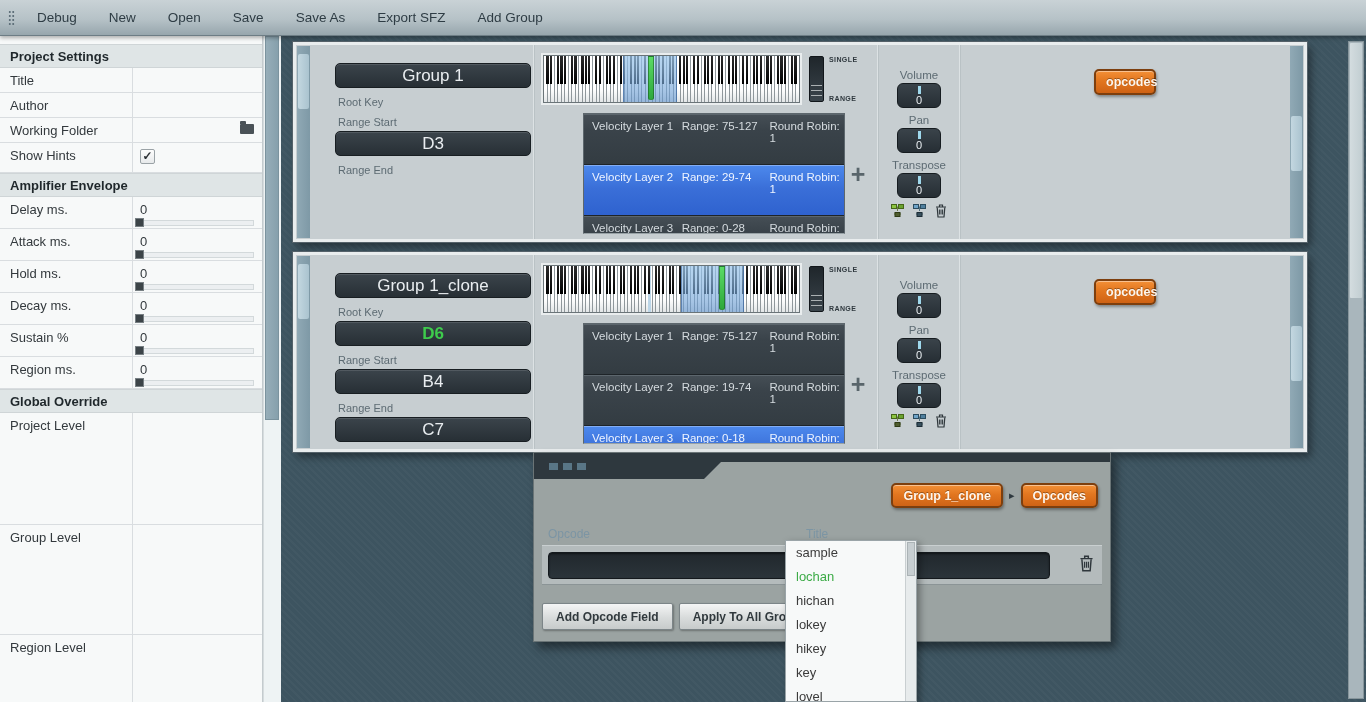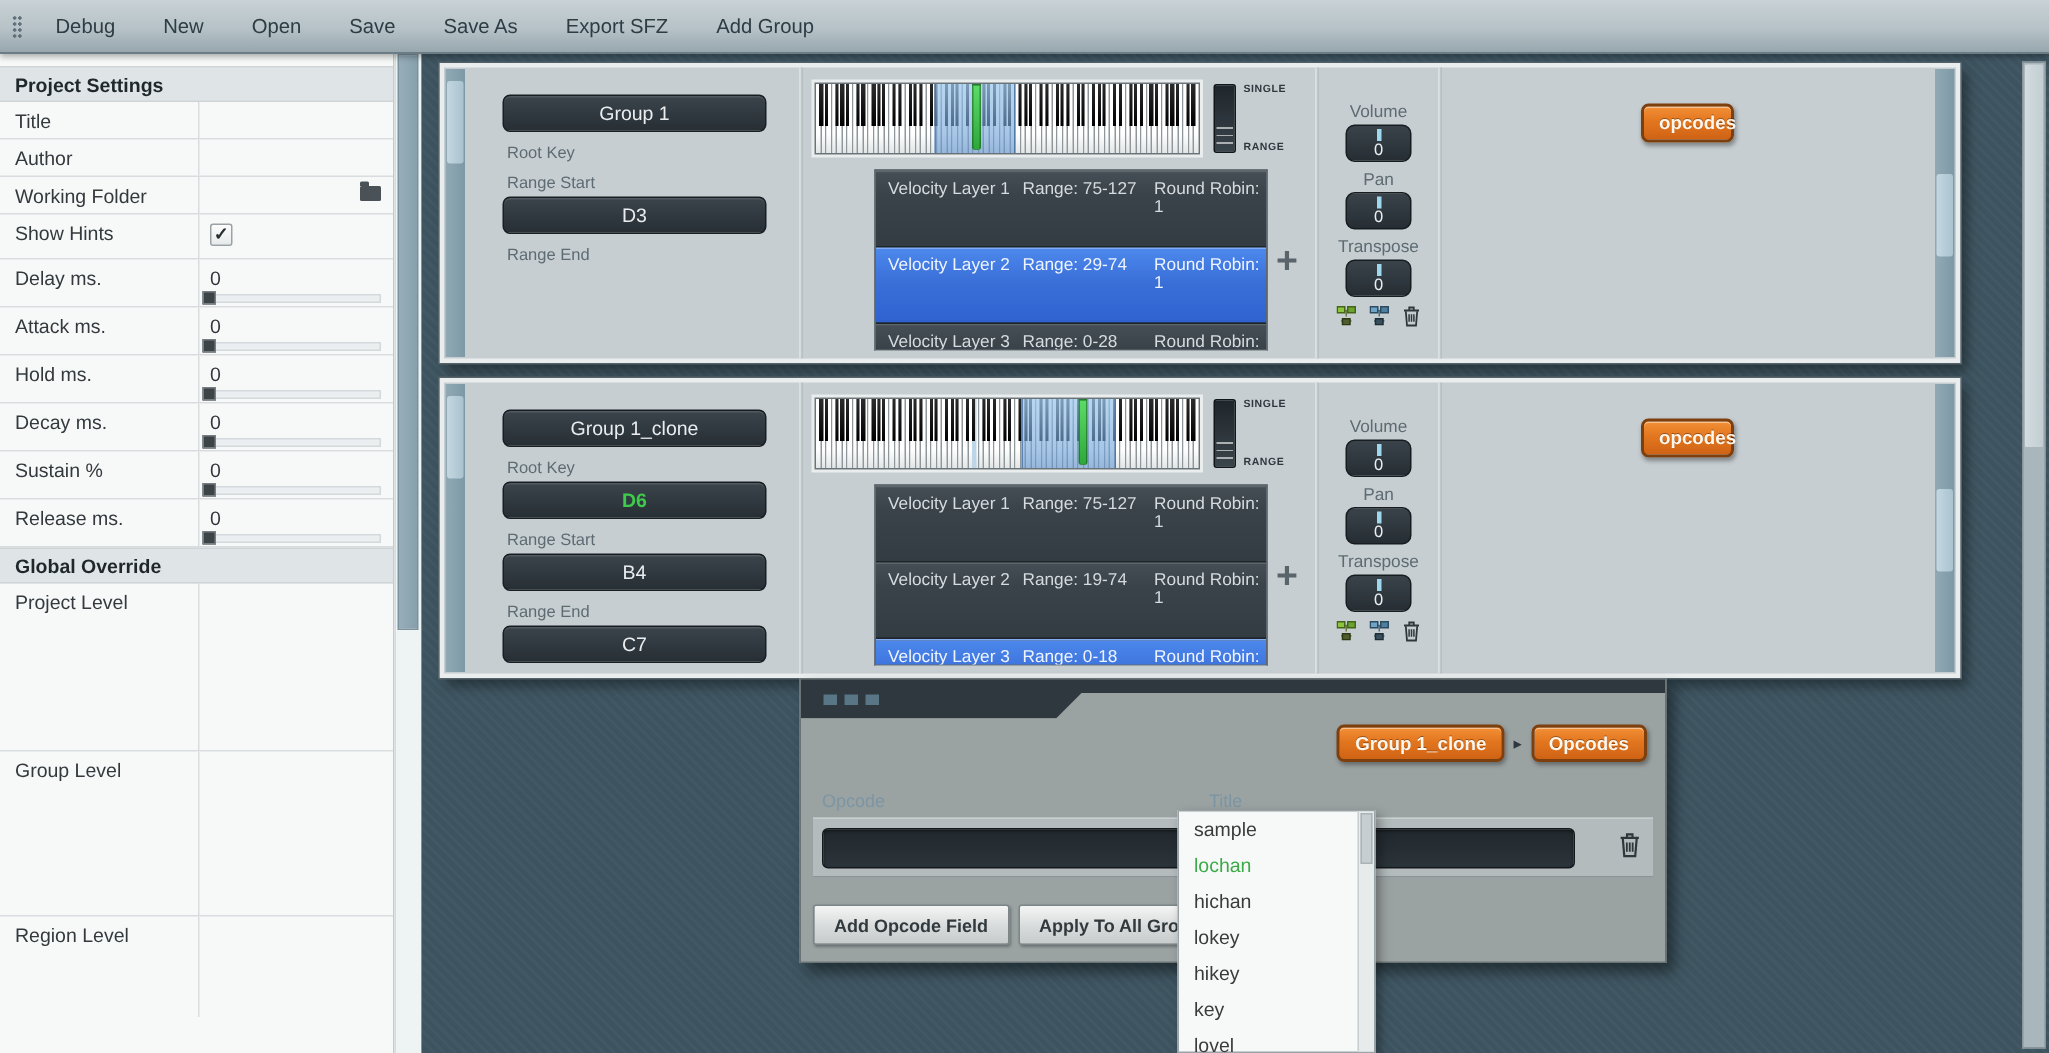--- a/index.html
+++ b/index.html
@@ -46,21 +46,21 @@
 
   
   .group-panel { position:absolute; left:12px; width:1014px; height:200px; display:flex;
     background:#c7ced1; border:3px solid #e9edee; outline:1px solid #55626a; box-shadow:4px 5px 8px rgba(0,0,0,.4); }
   .gp1 { top:6px; } .gp2 { top:216px; }
   .vgrip { width:13px; margin:1px; background:linear-gradient(90deg,#90a9b5,#7e99a6); position:relative; }
   .vthumb { position:absolute; left:1px; right:1px; top:8px; height:55px; background:linear-gradient(90deg,#c3d7e0,#aac3cf); border-radius:2px; }
   .vsep { width:2px; background:linear-gradient(90deg,#eef2f3,#a8b2b6); }
 
   .gp-fields { width:222px; padding:18px 0 0 24px; }
-  .dark-field { width:176px; height:25px; line-height:24px; text-align:center; color:#e9edf0; font-size:13px;
+  .dark-field { width:196px; height:25px; line-height:24px; text-align:center; color:#e9edf0; font-size:17px;
     background:linear-gradient(#3b444b,#272f35); border:1px solid #181e22; border-radius:5px;
     box-shadow:inset 0 1px 0 rgba(255,255,255,.12); }
   .dark-field.green { color:#3ecb4c; font-weight:bold; }
   .f-label { font-size:11px; color:#5d6b73; margin:8px 0 3px 3px; }
 
   .gp-center { flex:1; padding:10px 6px 5px 8px; display:flex; flex-direction:column; min-width:0; }
   .kb-row { display:flex; height:52px; }
   .keyboard { flex:1; position:relative; height:48px; background:#fff; border:1px solid #6a7478;
     box-shadow:0 0 0 2px #e9edee; margin-right:9px; overflow:hidden; }
   .wkeys { display:flex; height:100%; }
@@ -163,20 +163,21 @@
           <span class="folder-ic"></span>
         </div>
     </div>
     <div class="sb-row check">
       <div class="sb-label">Show Hints</div>
       <div class="sb-value">
           <div class="checkbox">✓</div>
         </div>
     </div>
 
+    <div class="sb-header">Amplifier Envelope</div>
     <div class="sb-row env">
       <div class="sb-label">Delay ms.</div>
       <div class="sb-value">
           <div class="env-val">0</div>
         <div class="env-slider">
             <div class="track"></div>
             <div class="handle"></div>
           </div>
         </div>
     </div>
@@ -214,21 +215,21 @@
       <div class="sb-label">Sustain %</div>
       <div class="sb-value">
           <div class="env-val">0</div>
         <div class="env-slider">
             <div class="track"></div>
             <div class="handle"></div>
           </div>
         </div>
     </div>
     <div class="sb-row env">
-      <div class="sb-label">Release ms.</div>
+      <div class="sb-label">Region ms.</div>
       <div class="sb-value">
           <div class="env-val">0</div>
         <div class="env-slider">
             <div class="track"></div>
             <div class="handle"></div>
           </div>
         </div>
     </div>
 
     <div class="sb-header">Global Override</div>

